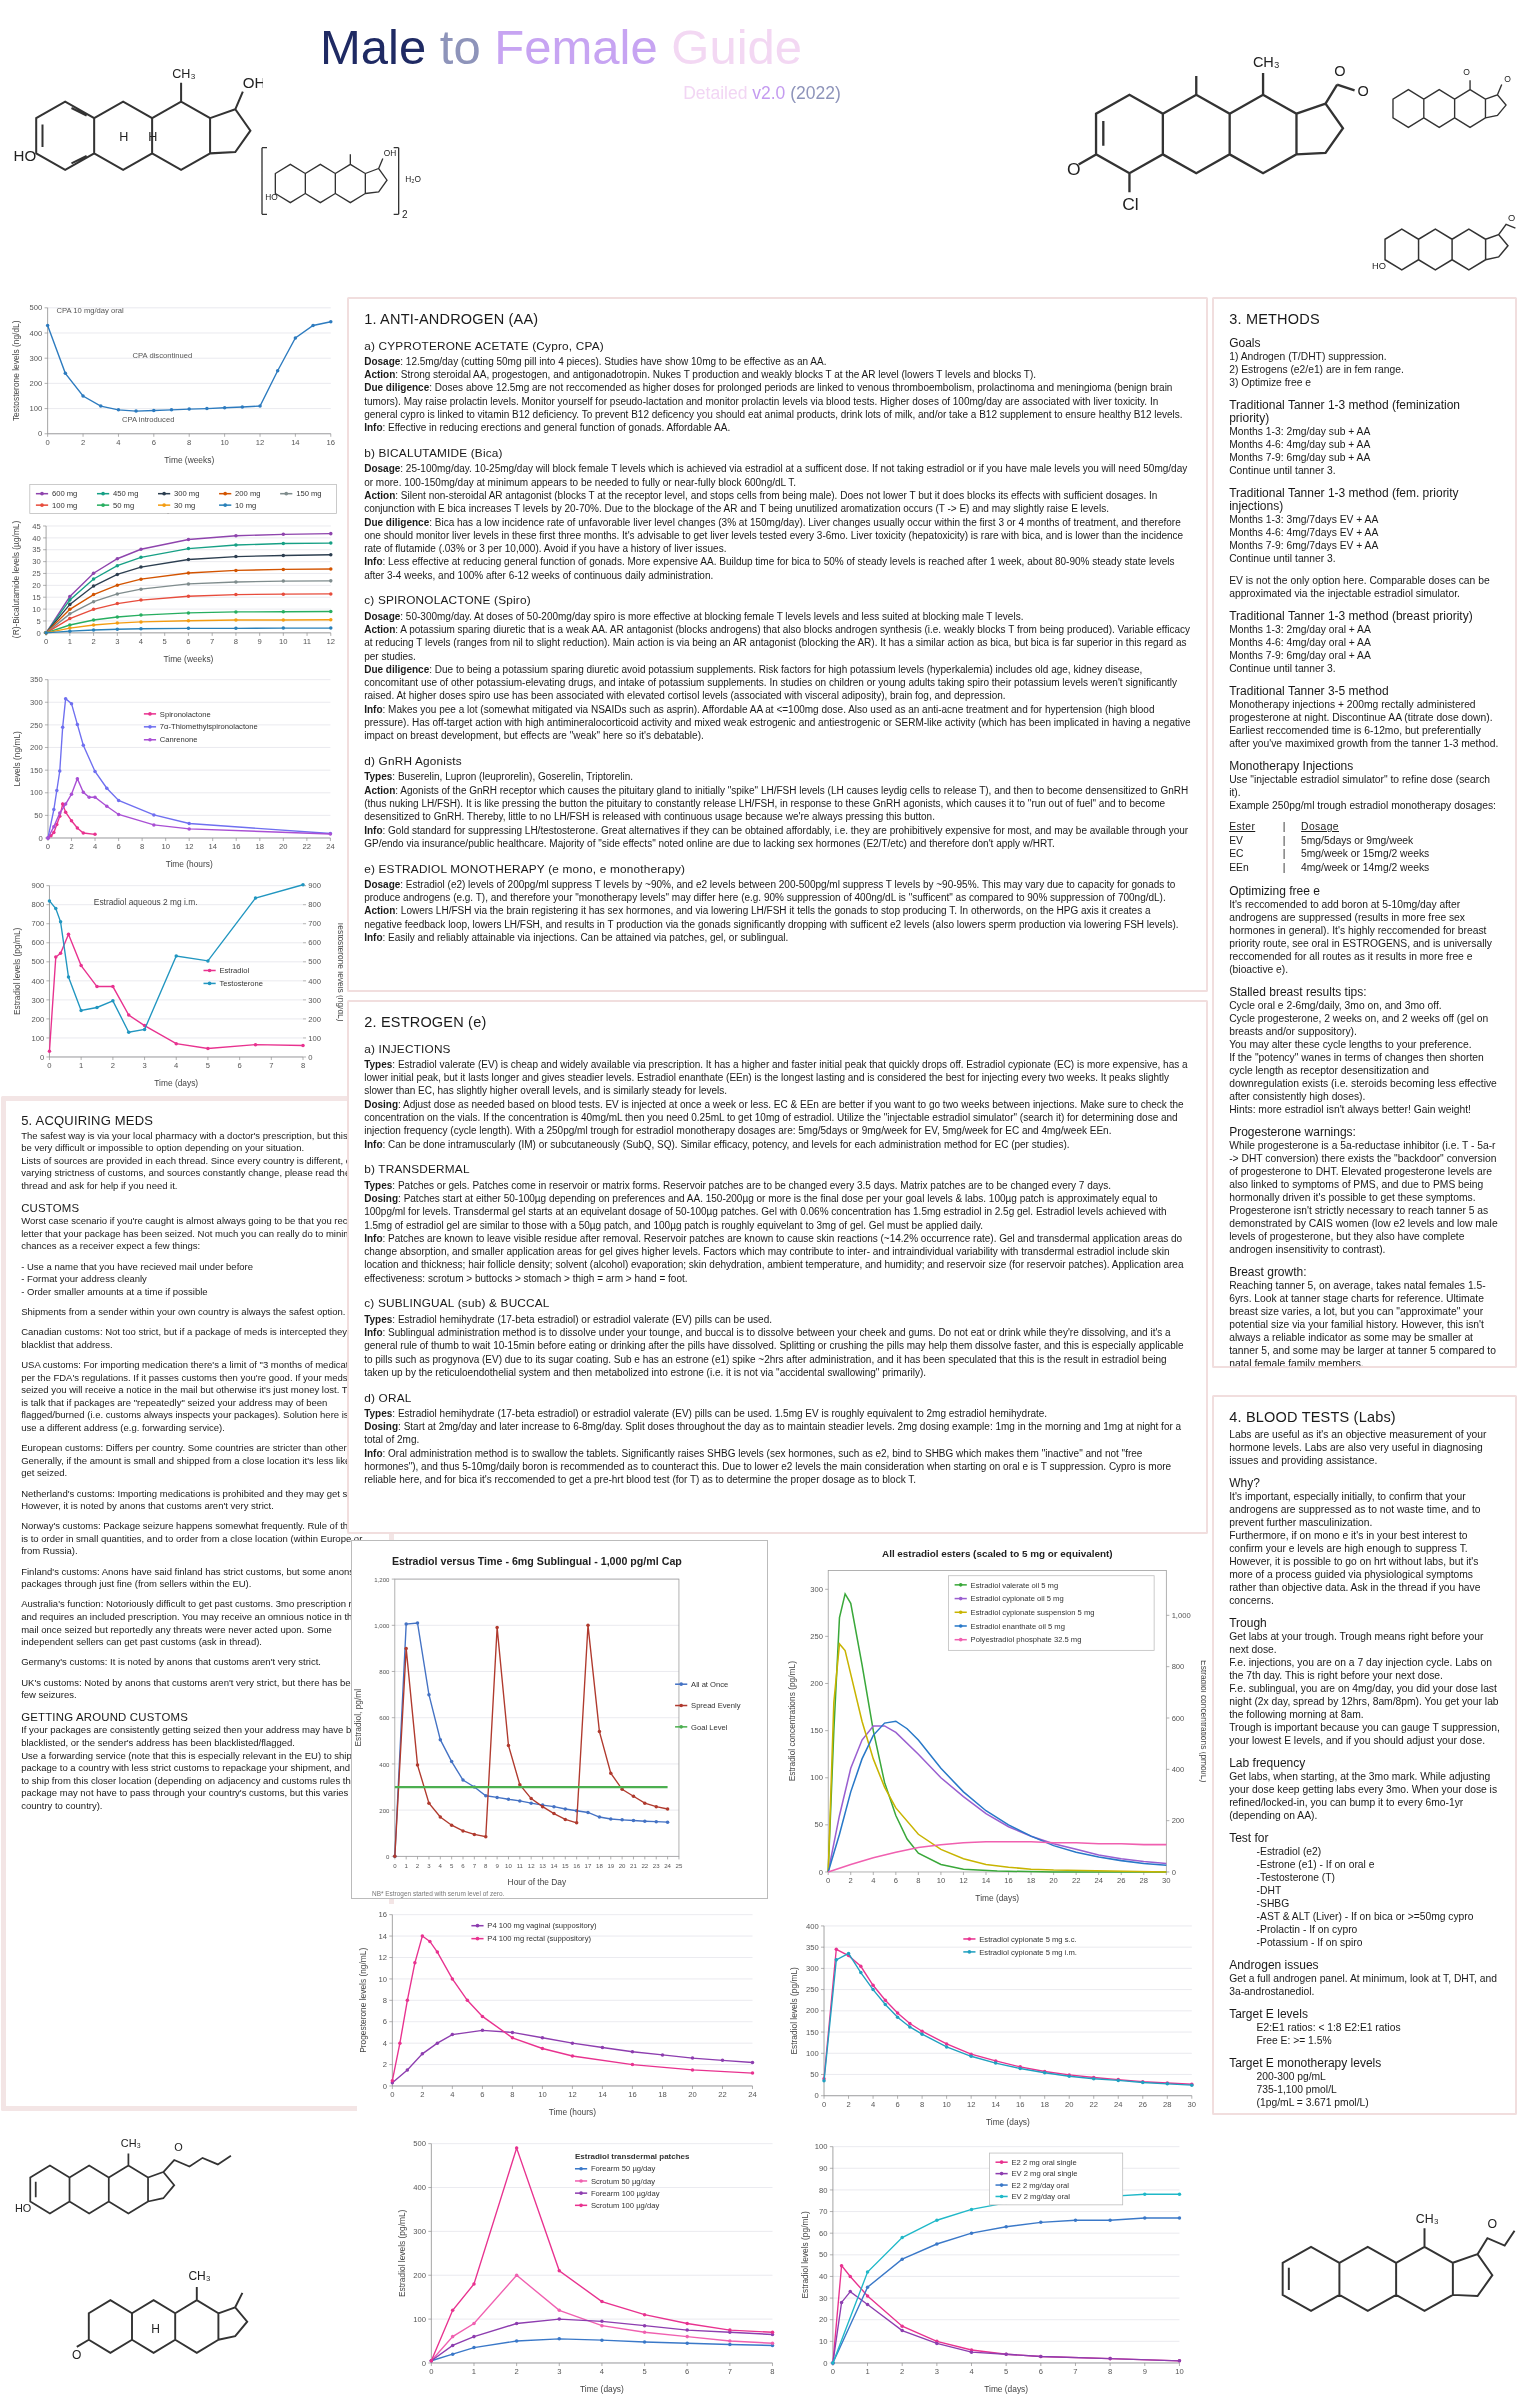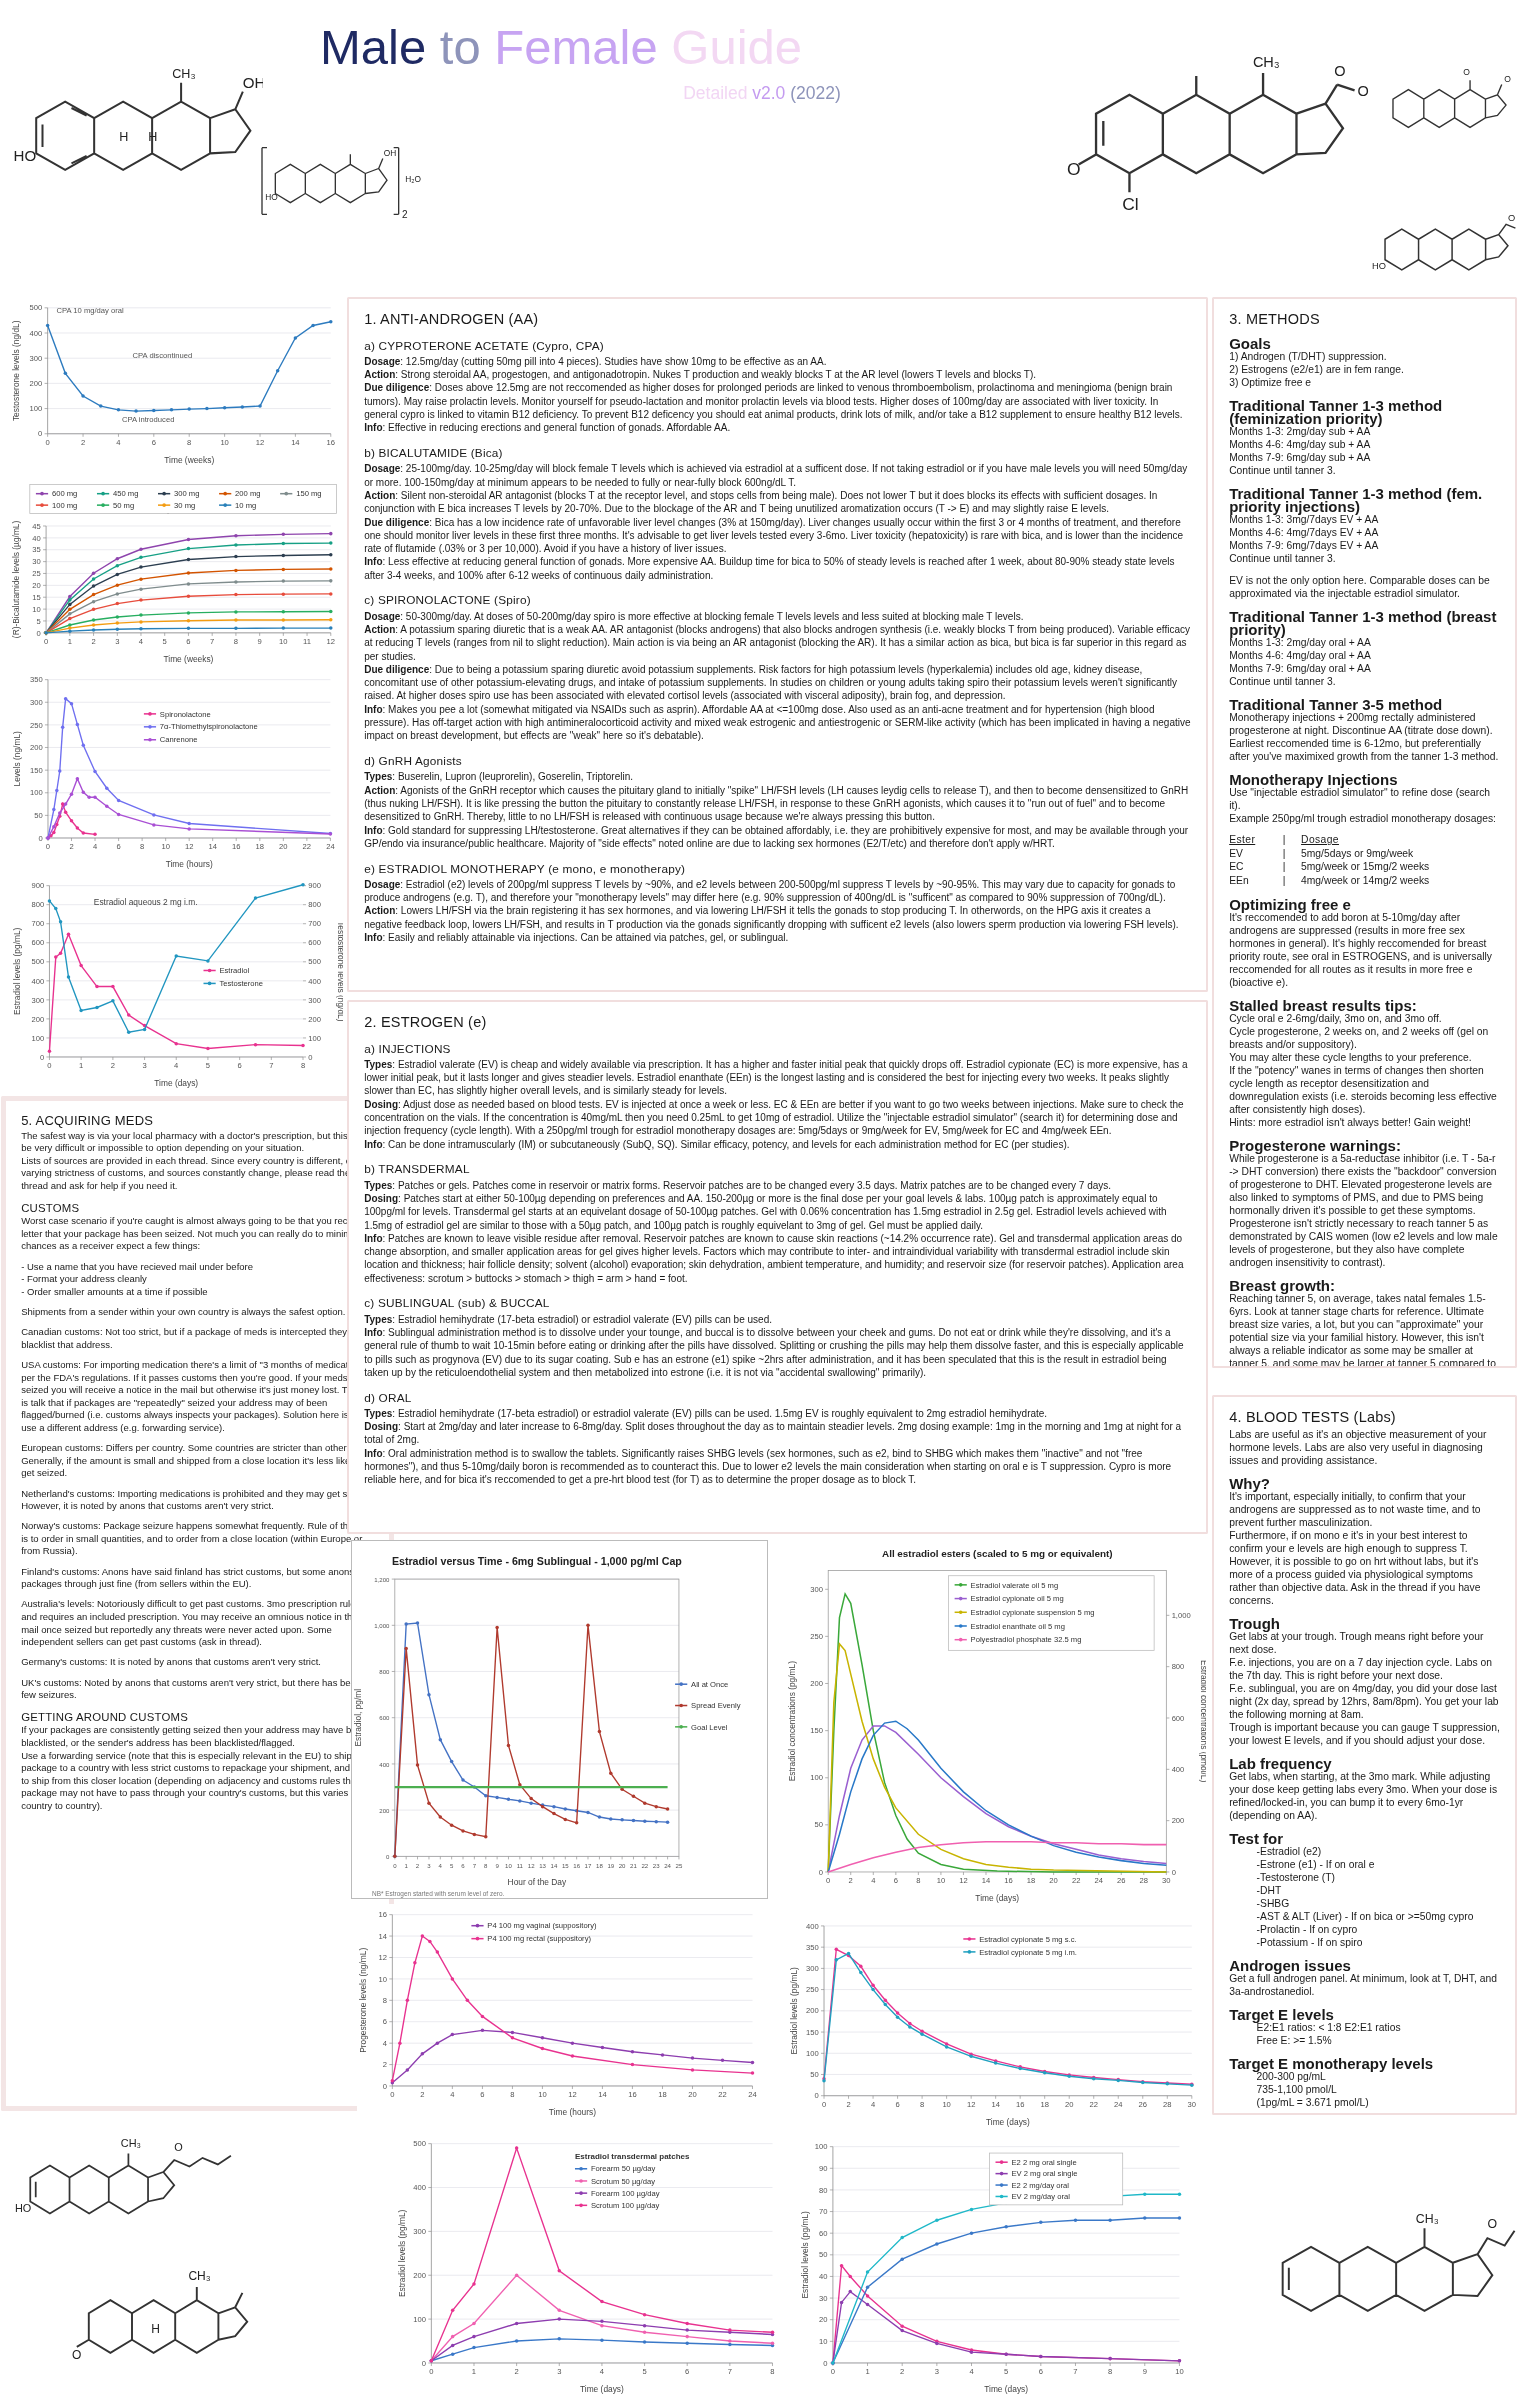--- a/index.html
+++ b/index.html
@@ -7,21 +7,21 @@
   .page{position:relative;width:1525px;height:2401px;background:#fff;overflow:hidden}
   .abs{position:absolute}
   .box{position:absolute;background:#fff;border:2.3px solid #f1dede;border-radius:1.5px;padding:12.2px 15.2px;box-sizing:border-box;overflow:hidden}
   .box.thick{border-width:5.3px;border-color:#f3e5e5}
   .h1{font-size:14.5px;font-weight:400;margin:0 0 10.7px;letter-spacing:0.2px}
   .sub{font-size:11.8px;font-weight:400;margin:11.4px 0 2.3px;letter-spacing:0.2px}
   .t{margin:0;font-size:10px;line-height:13.3px}
   .t b{font-weight:700}
   
   .rcol .h1{margin-bottom:6px}
-  .rb-h{font-size:15px;font-weight:700;margin:10px 0 0;line-height:13px}
+  .rb-h{font-size:12px;font-weight:400;margin:10px 0 0;line-height:13px}
   .rb-h:empty{display:none;margin:0}
   .rb-t{font-size:10.3px;line-height:13px}
   .rb-t.ind{padding-left:27.4px}
   .etable{font-size:10.3px;line-height:13.7px;margin:7.6px 0 1.5px;border-collapse:collapse}
   .etable td{padding:0 4.6px 0 0;vertical-align:top}
   .etable .eh{font-weight:400;text-decoration:underline;letter-spacing:0.4px}
   
   .lcol .h1{font-size:13px;margin-bottom:1.5px}
   .lb-h{font-size:11.4px;font-weight:400;margin:9.1px 0 1.5px;letter-spacing:0.2px}
   .lb-t{font-size:9.5px;line-height:12.6px}
@@ -567,21 +567,21 @@
     <div class="lb-t">- Use a name that you have recieved m­ail under before<br>- Format your address cleanly<br>- Order smaller amounts at a time if possible</div>
     <div class="gap10"></div>
     <div class="lb-t">Shipments from a sender within your own country is always the safest option.</div>
     <div class="gap10"></div>
     <p class="lb-t" style="margin:0 0 7.6px"><b>Canadian customs</b><span>: Not too strict, but if a package of meds is intercepted they may blacklist that address.</span></p>
     <p class="lb-t" style="margin:0 0 7.6px"><b>USA customs</b><span>: For importing medication there's a limit of "3 months of medication" per the FDA's regulations. If it passes customs then you're good. If your meds are seized you will receive a notice in the mail but otherwise it's just money lost. There is talk that if packages are "repeatedly" seized your address may of been flagged/burned (i.e. customs always inspects your packages). Solution here is to use a different address (e.g. forwarding service).</span></p>
     <p class="lb-t" style="margin:0 0 7.6px"><b>European customs</b><span>: Differs per country. Some countries are stricter than others. Generally, if the amount is small and shipped from a close location it's less likely to get seized.</span></p>
     <p class="lb-t" style="margin:0 0 7.6px"><b>Netherland's customs</b><span>: Importing medications is prohibited and they may get seized. However, it is noted by anons that customs aren't very strict.</span></p>
     <p class="lb-t" style="margin:0 0 7.6px"><b>Norway's customs</b><span>: Package seizure happens somewhat frequently. Rule of thumb is to order in small quantities, and to order from a close location (within Europe or from Russia).</span></p>
     <p class="lb-t" style="margin:0 0 7.6px"><b>Finland's customs</b><span>: Anons have said finland has strict customs, but some anons get packages through just fine (from sellers within the EU).</span></p>
-    <p class="lb-t" style="margin:0 0 7.6px"><b>Australia's levels</b><span>: Notoriously difficult to get past customs. 3mo prescription rule and requires an included prescription. You may receive an omnious notice in the mail once seized but reportedly any threats were never acted upon. Some independent sellers can get past customs (ask in thread).</span></p>
+    <p class="lb-t" style="margin:0 0 7.6px"><b>Australia's function</b><span>: Notoriously difficult to get past customs. 3mo prescription rule and requires an included prescription. You may receive an omnious notice in the mail once seized but reportedly any threats were never acted upon. Some independent sellers can get past customs (ask in thread).</span></p>
     <p class="lb-t" style="margin:0 0 7.6px"><b>Germany's customs</b><span>: It is noted by anons that customs aren't very strict.</span></p>
     <p class="lb-t" style="margin:0 0 7.6px"><b>UK's customs</b><span>: Noted by anons that customs aren't very strict, but there has been a few seizures.</span></p>
     <div class="lb-h">GETTING AROUND CUSTOMS</div>
     <div class="lb-t">If your packages are consistently getting seized then your address may have been blacklisted, or the sender's address has been blacklisted/flagged.<br>Use a forwarding service (note that this is especially relevant in the EU) to ship the package to a country with less strict customs to repackage your shipment, and then to ship from this closer location (depending on adjacency and customs rules the package may not have to pass through your country's customs, but this varies from country to country).</div>
   </div>
 
   <div class="struct" style="left:15.2px;top:2119px;width:229px;height:141px">
     <svg viewBox="0 0 210 110">
       <path class="skel" d="M14,66 L14,44 L32,33 L50,44 L50,66 L32,77 Z M50,44 L68,33 L86,44 L86,66 L68,77 L50,66 M86,44 L104,33 L122,44 L122,66 L104,77 L86,66 M122,44 L136,39 L146,51 L136,63 L122,66 M136,39 L146,28 L160,34 L172,26 L186,32 L198,24 M104,33 L104,22 M19,62 L19,48"></path>
       <text class="slabel sm" x="0" y="76">HO</text>

